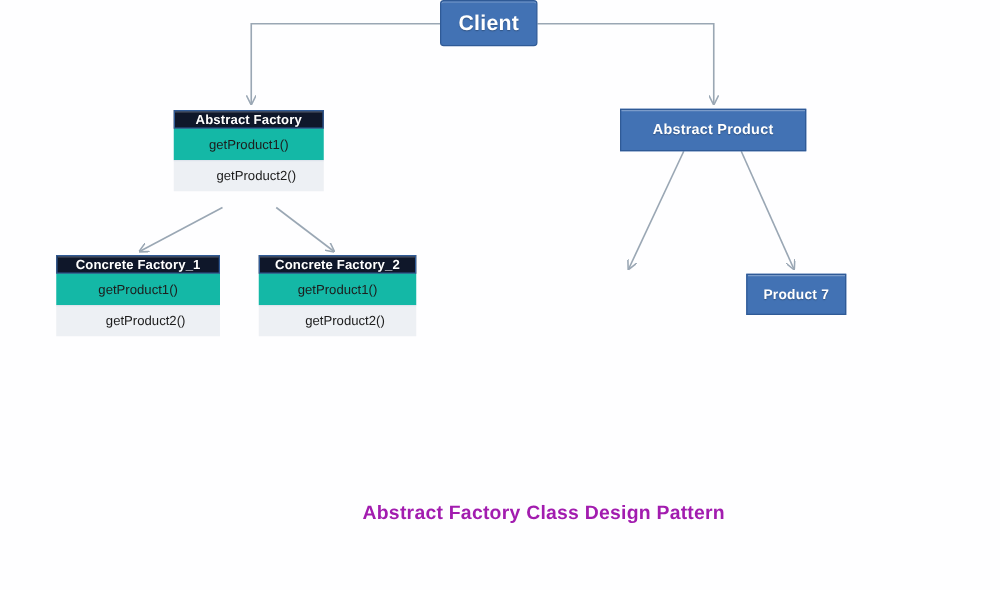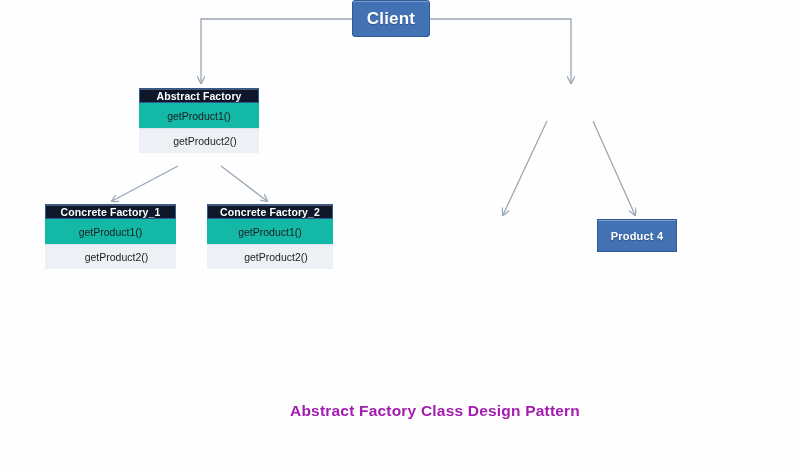--- a/index.html
+++ b/index.html
@@ -143,33 +143,36 @@
   <div class="node solid client" style="left:317px; top:0px; width:78px; height:37px;">
     <span>Client</span>
   </div>
 
   <div class="classbox" style="left:104px; top:88px; width:120px;">
     <div class="title">Abstract Factory</div>
     <div class="row">getProduct1()</div>
     <div class="row second">getProduct2()</div>
   </div>
 
+  <div class="node solid abstract-product" style="left:461px; top:87px; width:149px; height:34px;">
+    <span>Abstract Product</span>
+  </div>
 
   <div class="classbox" style="left:10px; top:204px; width:131px;">
     <div class="title">Concrete Factory_1</div>
     <div class="row">getProduct1()</div>
     <div class="row second">getProduct2()</div>
   </div>
 
   <div class="classbox" style="left:172px; top:204px; width:126px;">
     <div class="title">Concrete Factory_2</div>
     <div class="row">getProduct1()</div>
     <div class="row second">getProduct2()</div>
   </div>
 
 
   <div class="node solid product" style="left:562px; top:219px; width:80px; height:33px;">
-    <span>Product 4</span>
+    <span>Product 7</span>
   </div>
 
   <div class="caption" style="top:402px;">Abstract Factory Class Design Pattern</div>
 
 </div>
 
 </body></html>

